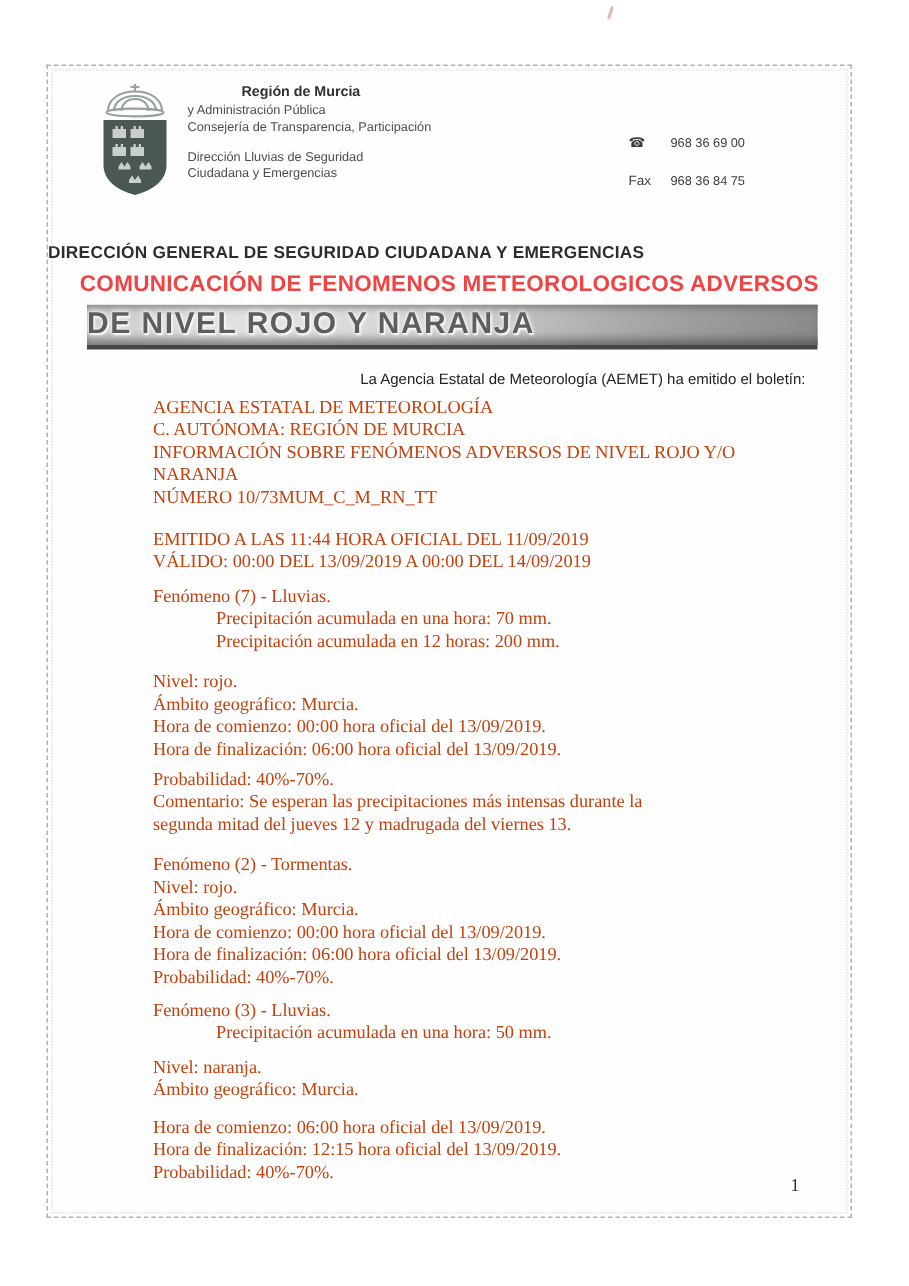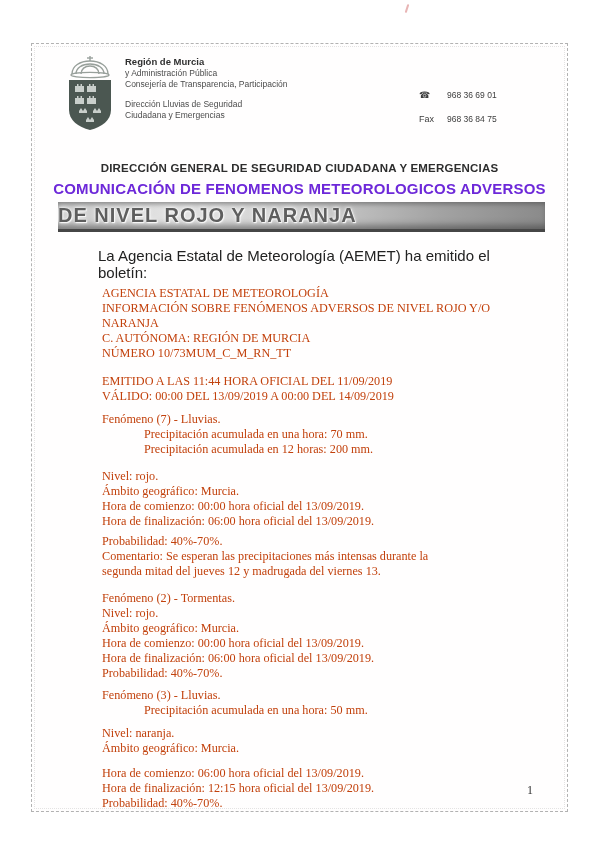--- a/index.html
+++ b/index.html
@@ -27,51 +27,51 @@
     position:absolute; left:406px; top:4px;
     width:2px; height:9px;
     background:rgba(214,120,120,.55);
     transform:rotate(18deg);
     border-radius:1px;
   }
   
   .header{ display:flex; padding:10px 16px 0 32px; }
   .logo{ width:52px; flex:0 0 52px; }
   .org{ flex:1; margin-left:9px; padding-top:2px; }
-  .org-name{ font-size:9.5px; font-weight:bold; color:#303030; line-height:12px; }
+  .org-name{ font-size:9.5px; font-weight:bold; color:#303030; line-height:12px;margin-left:36px; }
   .org-line{ font-size:8.5px; color:#4c4c4c; line-height:10.5px; }
   .org-gap{ height:10px; }
   .contact{
     flex:0 0 132px; margin-top:36px;
     font-size:8.5px; color:#3d3d3d;
     display:grid; grid-template-columns:22px auto; row-gap:2px; column-gap:6px;
   }
   .contact .ic{ text-align:left; font-size:9px; }
   
   .title1{
-    margin-top:26px; text-align:center;
+    margin-top:26px; 
     font-size:11.5px; font-weight:bold; color:#2d2d2d; letter-spacing:.2px;
   }
   .title2{
     margin-top:6px; text-align:center;
-    font-size:15px; font-weight:bold; color:#6d28d9; letter-spacing:.2px;
+    font-size:15px; font-weight:bold; color:#ef4444; letter-spacing:.2px;
   }
   .banner{
     margin:5px 22px 0 26px; height:27px;
     background:linear-gradient(92deg,#c9c9c9 0%,#e2e2e2 22%,#d2d2d2 48%,#a3a3a3 78%,#8a8a8a 100%);
     box-shadow:inset 0 5px 5px -3px rgba(70,70,70,.55), inset 0 -7px 6px -3px rgba(60,60,60,.55);
     border-bottom:3px solid #464646;
   }
   .banner span{
     font-size:20px; font-weight:bold; line-height:27px; letter-spacing:1px;
     color:#5e5e5e;
     text-shadow:0 0 2px #ffffff, 0 0 4px #f2f2f2, 1px 1px 1px #fafafa;
   }
   
-  .intro{ margin:15px 30px 0 66px; font-size:15px; color:#222; }
+  .intro{ margin:15px 30px 0 66px; font-size:10px; color:#222;text-align:right; }
   .doc-body{
     margin:5px 38px 0 70px;
     font-family:"Liberation Serif", serif;
     font-size:12.2px; color:#c2410c; line-height:15px;
   }
   .block{ margin:0; }
   .m13{ margin-top:13px; } .m8{ margin-top:8px; } .m12{ margin-top:12px; }
   .m5{ margin-top:5px; } .m9{ margin-top:7px; } .m10{ margin-top:10px; }
   .indent{ padding-left:42px; }
   .page-number{
@@ -118,40 +118,40 @@
     <div class="org">
       <div class="org-name">Región de Murcia</div>
       <div class="org-line">y Administración Pública</div>
       <div class="org-line">Consejería de Transparencia, Participación</div>
       <div class="org-gap"></div>
       <div class="org-line">Dirección Lluvias de Seguridad</div>
       <div class="org-line">Ciudadana y Emergencias</div>
     </div>
     <div class="contact">
       <span class="ic">☎</span>
-      <span>968 36 69 01</span>
+      <span>968 36 69 00</span>
       <span class="ic">Fax</span>
       <span>968 36 84 75</span>
     </div>
   </div>
 
   <div class="title1">DIRECCIÓN GENERAL DE SEGURIDAD CIUDADANA Y EMERGENCIAS</div>
   <div class="title2">COMUNICACIÓN DE FENOMENOS METEOROLOGICOS ADVERSOS</div>
   <div class="banner">
     <span>DE NIVEL ROJO Y NARANJA</span>
   </div>
 
   <div class="intro">La Agencia Estatal de Meteorología (AEMET) ha emitido el boletín:</div>
 
   <div class="doc-body">
 
     <div class="block m5">
       <div>AGENCIA ESTATAL DE METEOROLOGÍA</div>
+      <div>C. AUTÓNOMA: REGIÓN DE MURCIA</div>
       <div>INFORMACIÓN SOBRE FENÓMENOS ADVERSOS DE NIVEL ROJO Y/O NARANJA</div>
-      <div>C. AUTÓNOMA: REGIÓN DE MURCIA</div>
       <div>NÚMERO 10/73MUM_C_M_RN_TT</div>
     </div>
 
     <div class="block m13">
       <div>EMITIDO A LAS 11:44 HORA OFICIAL DEL 11/09/2019</div>
       <div>VÁLIDO: 00:00 DEL 13/09/2019 A 00:00 DEL 14/09/2019</div>
     </div>
 
     <div class="block m8">
       <div>Fenómeno (7) - Lluvias.</div>

